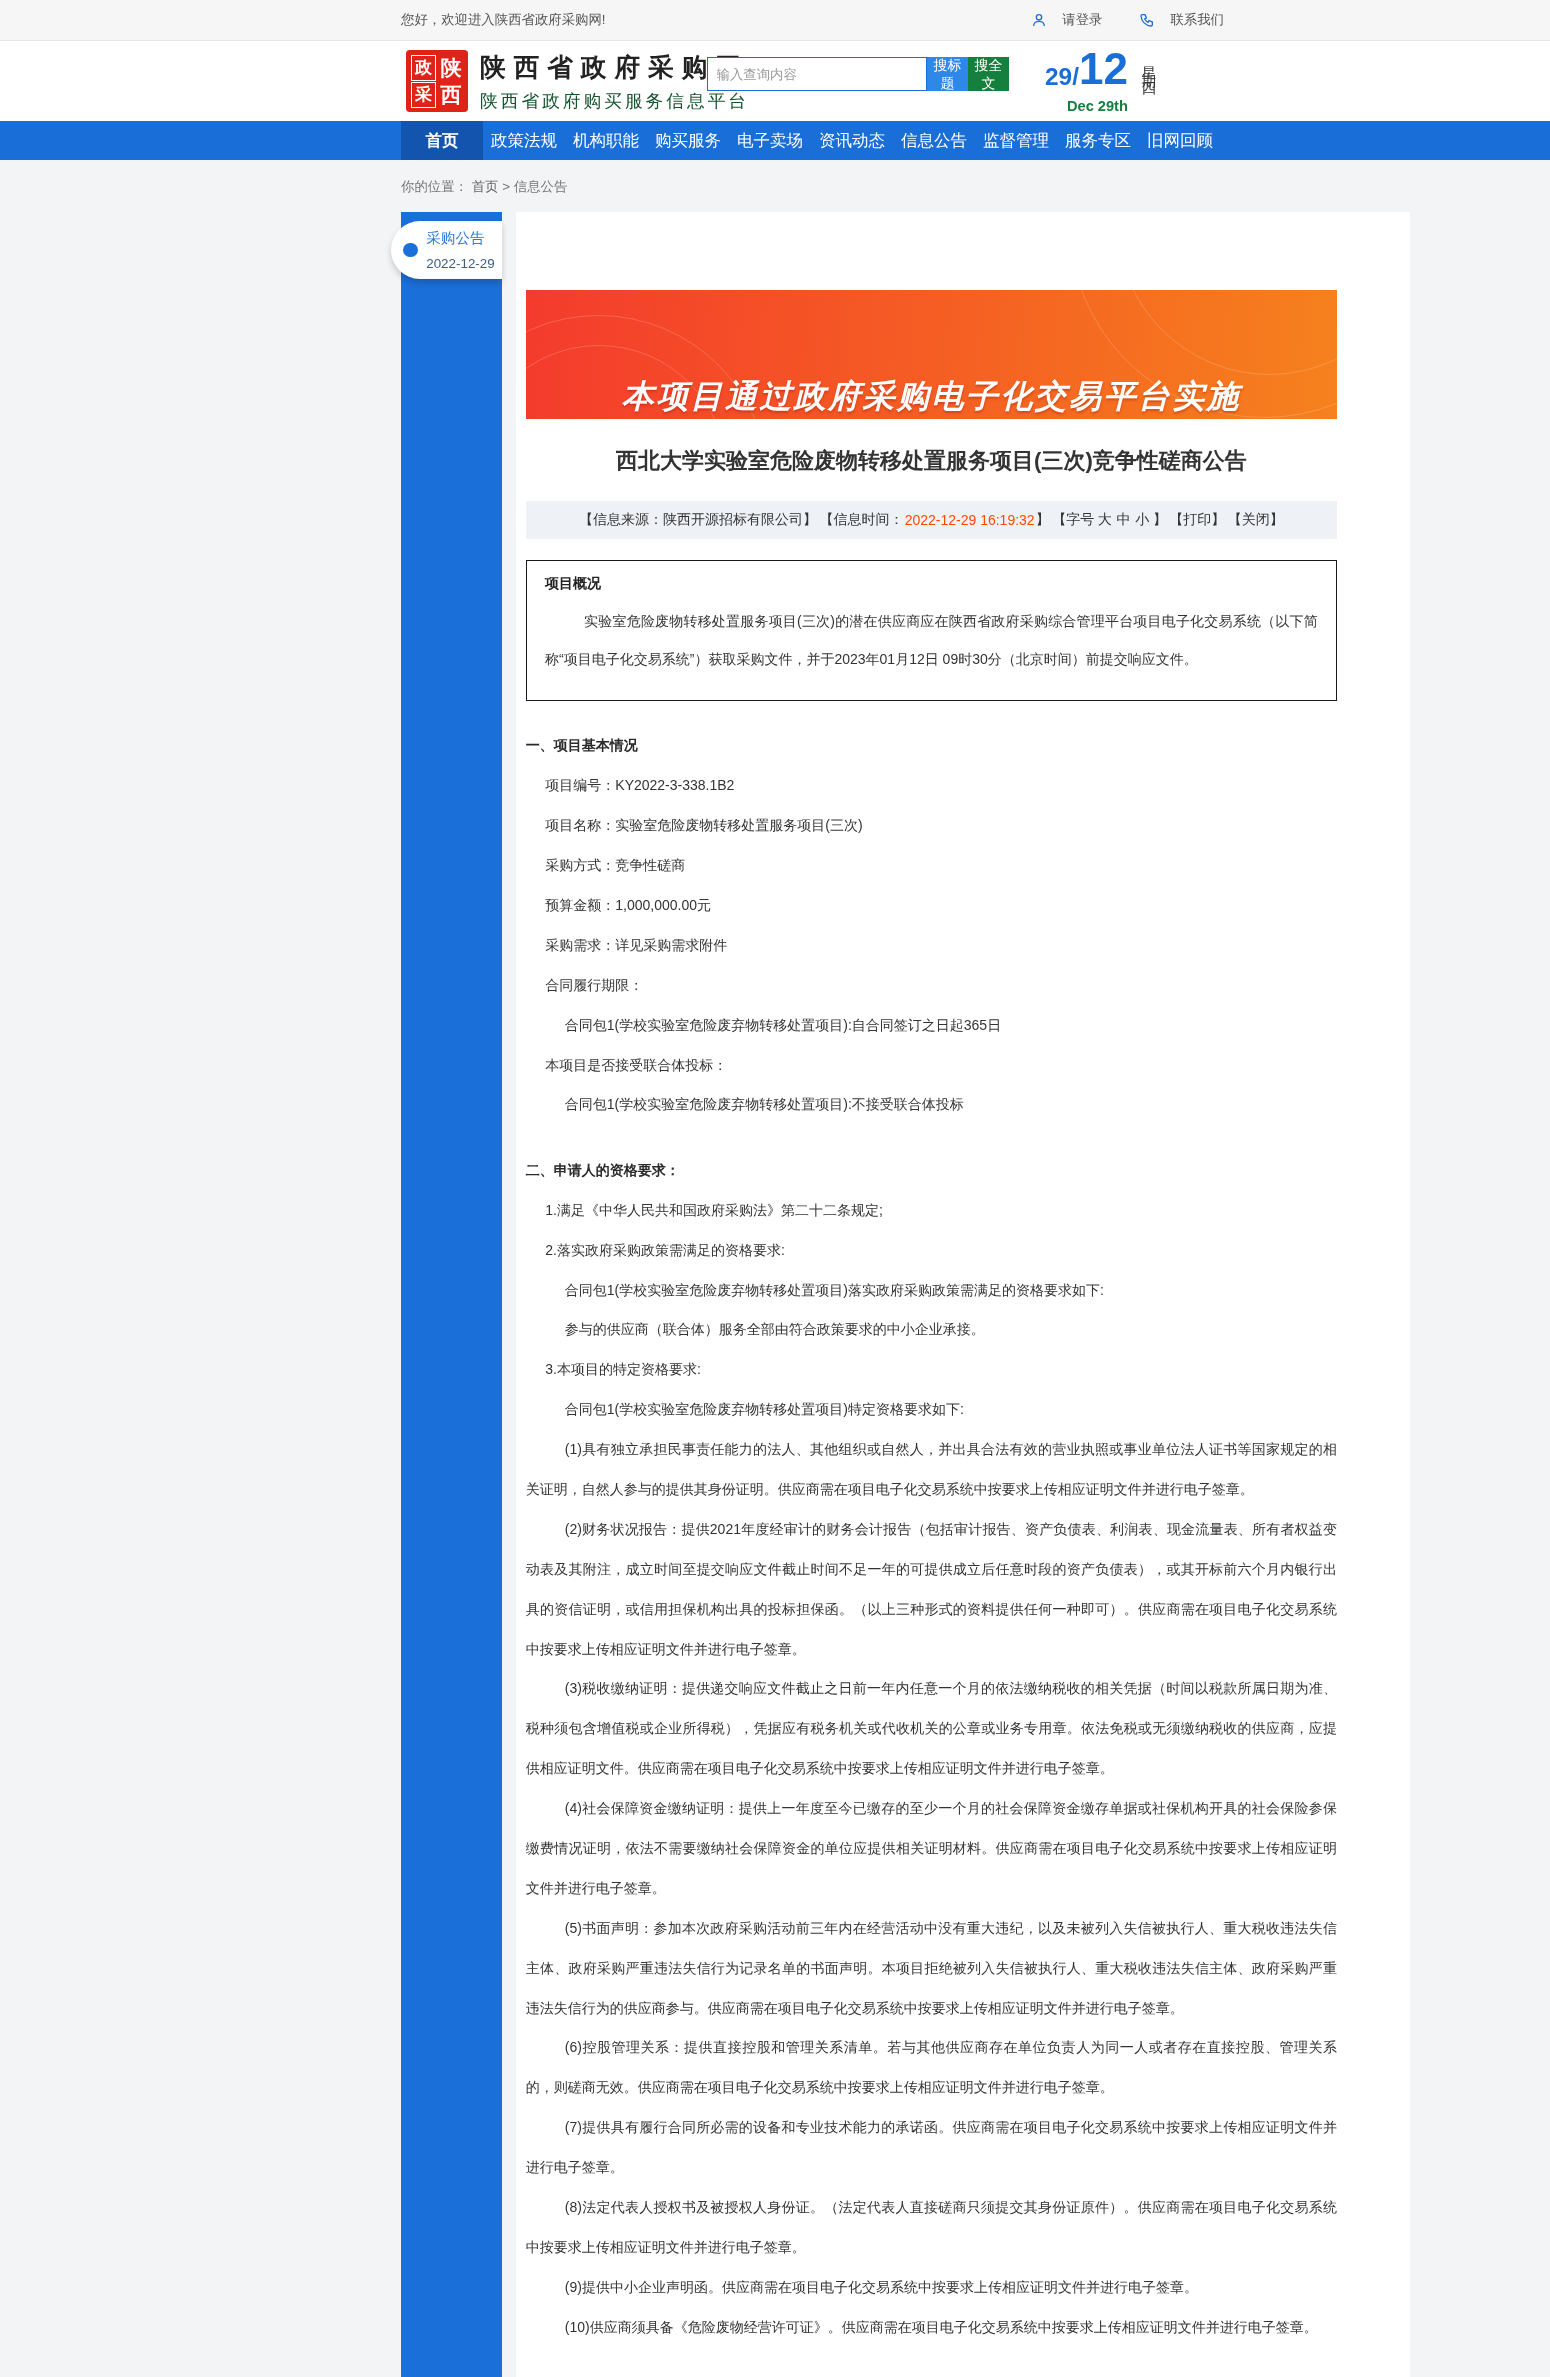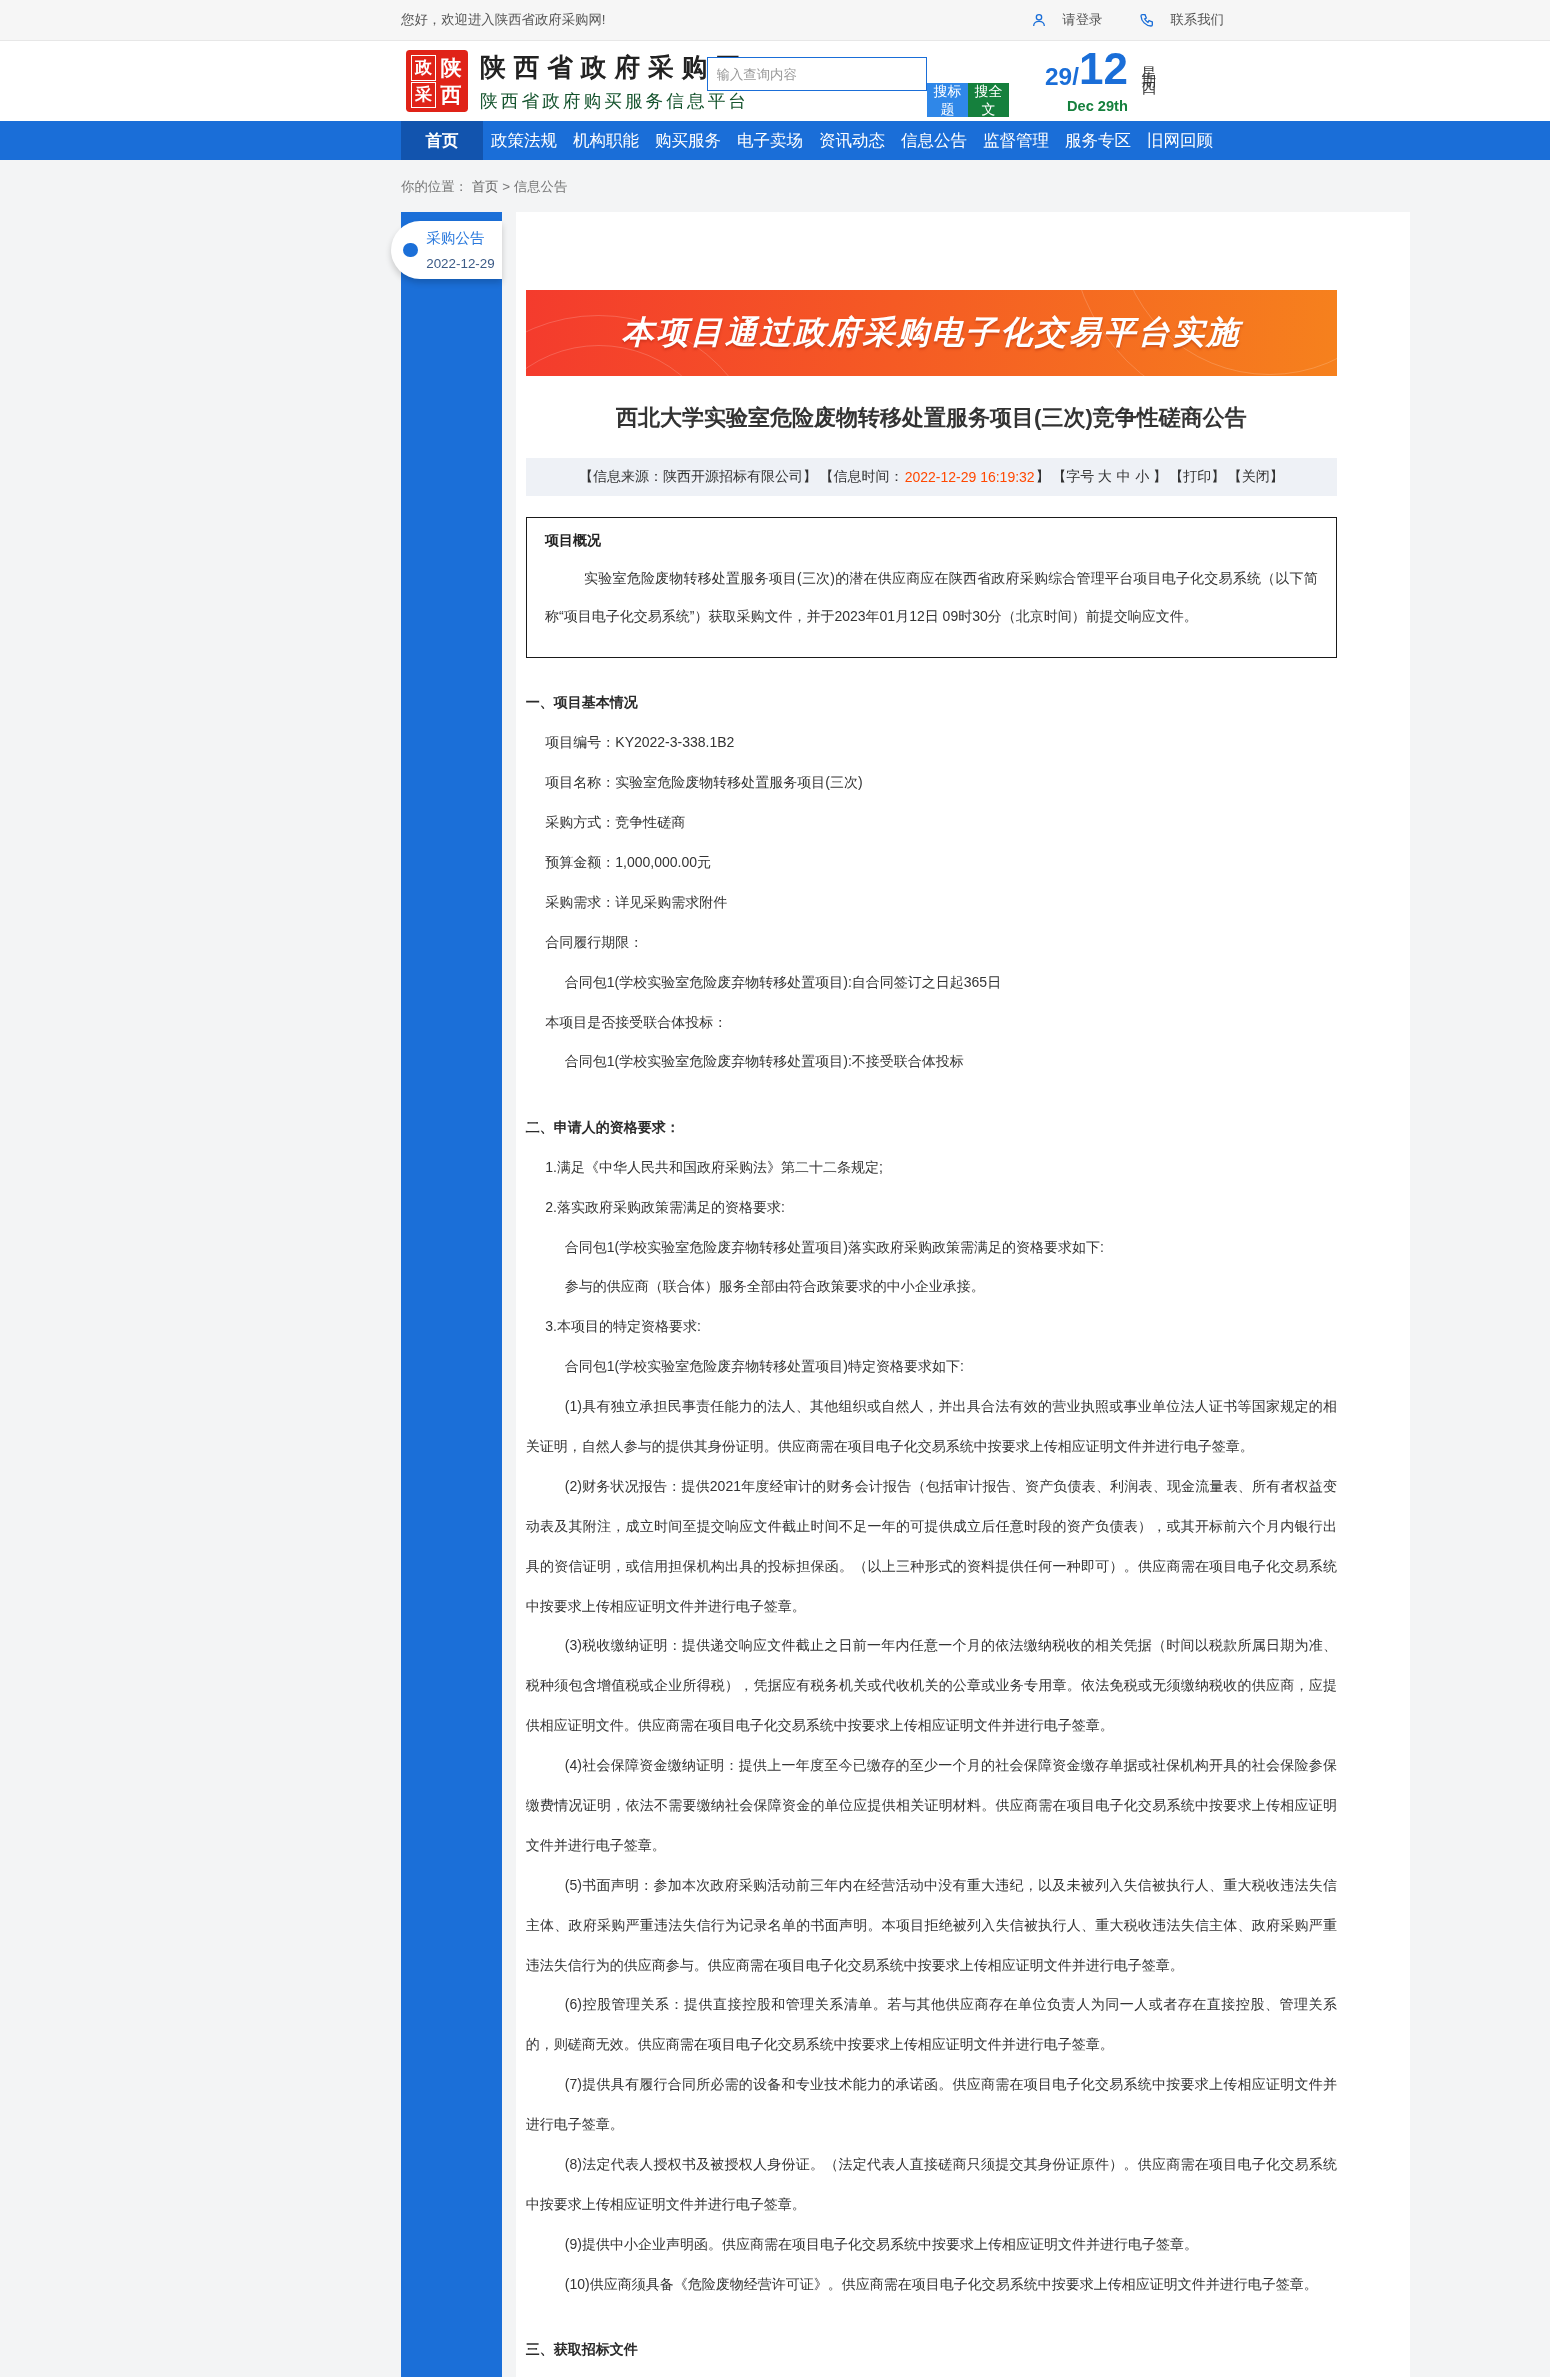--- a/index.html
+++ b/index.html
@@ -19,21 +19,21 @@
   .header .wrap { position:relative; height:100%; }
   .logo-row { position:absolute; left:4.9px; top:8.5px; display:flex; align-items:center; gap:12.2px; }
   .seal { width:62px; height:62px; background:#e02318; border-radius:3.7px; padding:4.9px; display:grid; grid-template-columns:25.6px 27px; grid-template-rows:1fr 1fr; gap:1.2px; }
   .seal span { color:#fff; font-weight:bold; font-size:21px; line-height:25.6px; text-align:center; }
   .seal .outlined { border:1.2px solid #fff; font-size:17px; line-height:23px; }
   .site-names .t1 { font-size:25.6px; font-weight:bold; color:#222; letter-spacing:8px; }
   .site-names .t2 { font-size:17.7px; color:#14532d; letter-spacing:3px; margin-top:4.9px; }
   .search-box { position:absolute; left:306px; top:16px; display:flex; }
   .search-input { width:220px; height:34px; border:1.8px solid #1a6ed8; font-size:13.4px; padding:0 8.5px; outline:none; color:#0f766e; background:#fff; }
   .search-input::placeholder { color:#999; }
-  .btn-search { width:41px; height:34px; border:none; color:#fff; font-size:14px; cursor:pointer;margin-top:26px; }
+  .btn-search { width:41px; height:34px; border:none; color:#fff; font-size:14px; cursor:pointer; }
   .btn-title { background:#2f87e8; }
   .btn-full { background:#15803d; }
   .date-widget { position:absolute; left:644px; top:4.9px; display:flex; }
   .date-left { display:flex; flex-direction:column; }
   .date-nums { display:flex; align-items:flex-start; }
   .date-day { font-size:24.4px; font-weight:bold; color:#1a6ed8; margin-top:17px; }
   .date-month { font-size:44px; font-weight:bold; color:#1a6ed8; line-height:46px; }
   .date-en { font-size:14.6px; font-weight:bold; color:#15803d; margin-top:6.1px; margin-left:22px; }
   .date-week { writing-mode:vertical-rl; font-size:14.6px; color:#333; letter-spacing:8.5px; margin-left:11px; margin-top:8.5px; }
 
@@ -51,21 +51,21 @@
   
   .main-wrap { margin-left:401px; width:1009px; display:flex; align-items:stretch; gap:14px; padding-bottom:0; }
   .sidebar { width:101px; background:#1b6fd8; position:relative; flex-shrink:0; }
   .side-pill { position:relative; left:-9.8px; margin-top:8.5px; width:111px; background:#fff; border-radius:35px 0 0 35px; padding:8.5px 6.1px 8.5px 35px; box-shadow:0 3.7px 6.1px rgba(0,0,0,.18); }
   .side-pill .dot { position:absolute; left:12.2px; top:50%; margin-top:-7.3px; width:14.6px; height:14.6px; border-radius:50%; background:#1b6fd8; }
   .pill-cat { font-size:14.6px; color:#2a79dd; }
   .pill-date { font-size:13.4px; color:#3b5a86; margin-top:7.3px; }
   .panel { width:895px; background:#fff; padding:78px 73px 39px 9.8px; }
 
   
-  .banner { position:relative; height:86px; background:linear-gradient(95deg,#f43b2d 0%,#f55a24 45%,#f6811d 100%); display:flex; align-items:center; justify-content:center; overflow:hidden; }
+  .banner { position:relative; height:129px; background:linear-gradient(95deg,#f43b2d 0%,#f55a24 45%,#f6811d 100%); display:flex; align-items:flex-end; justify-content:center; overflow:hidden; }
   .banner-text { position:relative; z-index:2; color:#fff; font-size:32px; font-weight:bold; font-style:italic; letter-spacing:2.4px; text-shadow:0 1.8px 2.4px rgba(140,20,0,.35); }
   .banner .arc { position:absolute; border:1.8px solid rgba(255,255,255,.18); border-radius:50%; }
   .arc1 { width:341px; height:341px; left:-98px; top:24.4px; }
   .arc2 { width:256px; height:256px; left:-55px; top:55px; border-width:1.2px; }
   .arc3 { width:390px; height:390px; right:-122px; top:-262px; }
   .arc4 { width:305px; height:305px; right:-85px; top:-220px; border-width:1.2px; }
 
   .article-title { text-align:center; font-size:22px; font-weight:bold; color:#333; margin-top:27px; }
 
   .meta-bar { margin-top:24.4px; background:#eef1f6; height:38px; display:flex; align-items:center; justify-content:center; font-size:14px; color:#333; }

